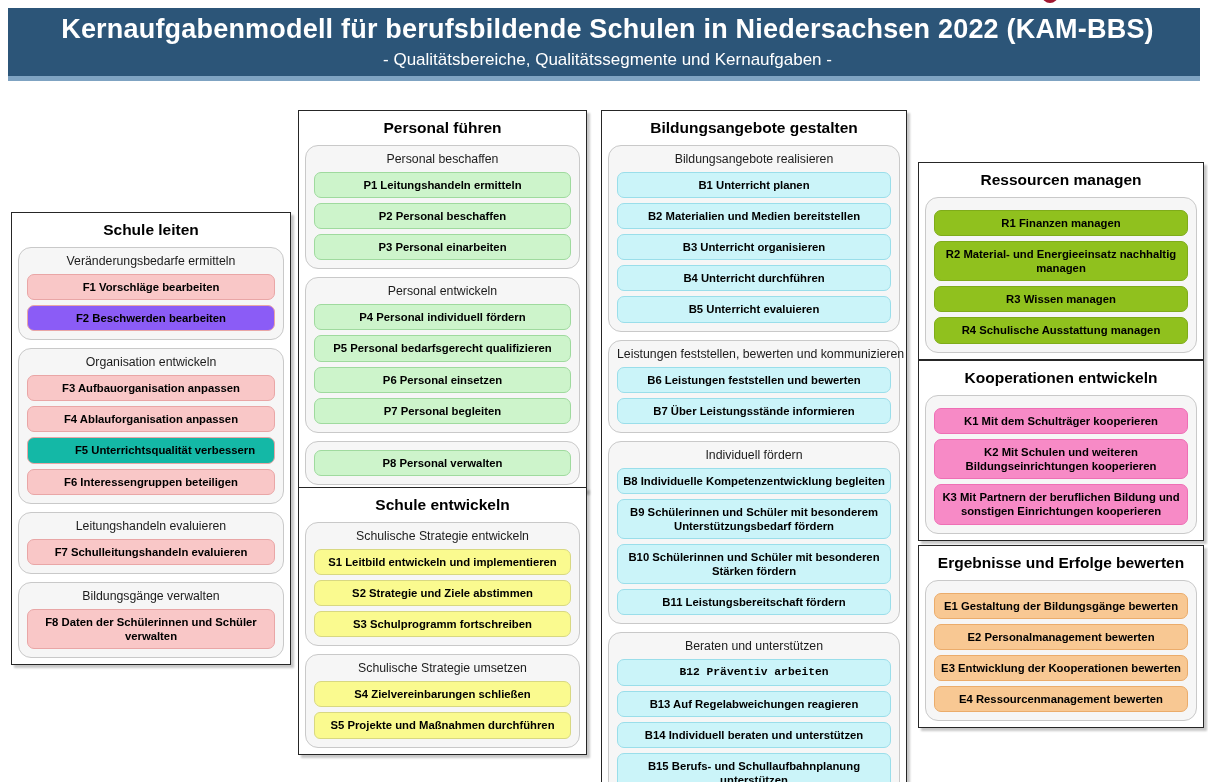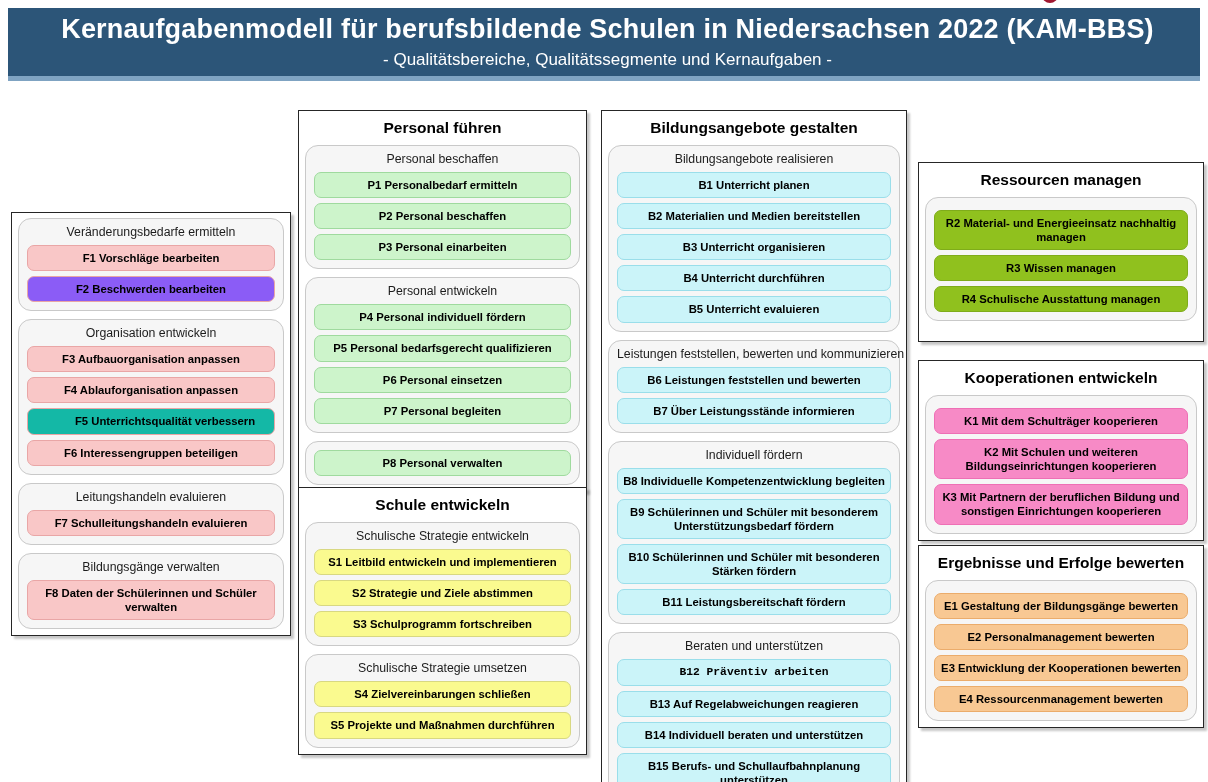--- a/index.html
+++ b/index.html
@@ -90,20 +90,21 @@
 <body>
 
 <div class="page">
   <div class="banner" style="background: rgb(44, 85, 120); border-bottom-color: rgb(127, 163, 194); color: rgb(255, 255, 255);">
     <div class="banner-title">Kernaufgabenmodell für berufsbildende Schulen in Niedersachsen 2022 (KAM-BBS)</div>
     <div class="banner-subtitle">- Qualitätsbereiche, Qualitätssegmente und Kernaufgaben -</div>
   </div>
   <div class="logo-mark" style="border-color: rgb(160, 24, 48);"></div>
   <div id="diagram">
       <div class="area-box" style="left: 11px; top: 212px; width: 280px; min-height: 390px;">
+        <div class="area-title">Schule leiten</div>
         <div class="segment">
           <div class="segment-label">Veränderungsbedarfe ermitteln</div>
           <div class="chip" style="background: rgb(249, 199, 199); border-color: rgb(233, 166, 166);">F1 Vorschläge bearbeiten</div>
           <div class="chip" style="background: #8b5cf6; border-color: rgb(233, 166, 166);">F2 Beschwerden bearbeiten</div>
         </div>
         <div class="segment">
           <div class="segment-label">Organisation entwickeln</div>
           <div class="chip" style="background: rgb(249, 199, 199); border-color: rgb(233, 166, 166);">F3 Aufbauorganisation anpassen</div>
           <div class="chip" style="background: rgb(249, 199, 199); border-color: rgb(233, 166, 166);">F4 Ablauforganisation anpassen</div>
           <div class="chip" style="background: #14b8a6; border-color: rgb(233, 166, 166); padding-left: 33px;">F5 Unterrichtsqualität verbessern</div>
@@ -115,21 +116,21 @@
         </div>
         <div class="segment">
           <div class="segment-label">Bildungsgänge verwalten</div>
           <div class="chip" style="background: rgb(249, 199, 199); border-color: rgb(233, 166, 166);">F8 Daten der Schülerinnen und Schüler verwalten</div>
         </div>
       </div>
       <div class="area-box" style="left: 298px; top: 110px; width: 289px; min-height: 363px;">
         <div class="area-title">Personal führen</div>
         <div class="segment">
           <div class="segment-label">Personal beschaffen</div>
-          <div class="chip" style="background: rgb(205, 244, 203); border-color: rgb(159, 218, 158);">P1 Personalbedarf ermitteln</div>
+          <div class="chip" style="background: rgb(205, 244, 203); border-color: rgb(159, 218, 158);">P1 Leitungshandeln ermitteln</div>
           <div class="chip" style="background: rgb(205, 244, 203); border-color: rgb(159, 218, 158);">P2 Personal beschaffen</div>
           <div class="chip" style="background: rgb(205, 244, 203); border-color: rgb(159, 218, 158);">P3 Personal einarbeiten</div>
         </div>
         <div class="segment">
           <div class="segment-label">Personal entwickeln</div>
           <div class="chip" style="background: rgb(205, 244, 203); border-color: rgb(159, 218, 158);">P4 Personal individuell fördern</div>
           <div class="chip" style="background: rgb(205, 244, 203); border-color: rgb(159, 218, 158);">P5 Personal bedarfsgerecht qualifizieren</div>
           <div class="chip" style="background: rgb(205, 244, 203); border-color: rgb(159, 218, 158);">P6 Personal einsetzen</div>
           <div class="chip" style="background: rgb(205, 244, 203); border-color: rgb(159, 218, 158);">P7 Personal begleiten</div>
         </div>
@@ -177,20 +178,21 @@
           <div class="segment-label">Beraten und unterstützen</div>
           <div class="chip" style="background: rgb(203, 244, 249); border-color: rgb(154, 222, 234); font-family: Liberation Mono, monospace;">B12 Präventiv arbeiten</div>
           <div class="chip" style="background: rgb(203, 244, 249); border-color: rgb(154, 222, 234);">B13 Auf Regelabweichungen reagieren</div>
           <div class="chip" style="background: rgb(203, 244, 249); border-color: rgb(154, 222, 234);">B14 Individuell beraten und unterstützen</div>
           <div class="chip" style="background: rgb(203, 244, 249); border-color: rgb(154, 222, 234);">B15 Berufs- und Schullaufbahnplanung unterstützen</div>
         </div>
       </div>
       <div class="area-box" style="left: 918px; top: 162px; width: 286px; min-height: 180px;">
         <div class="area-title">Ressourcen managen</div>
         <div class="segment no-label">
+          <div class="chip" style="background: rgb(144, 193, 30); border-color: rgb(127, 172, 26);">R1 Finanzen managen</div>
           <div class="chip" style="background: rgb(144, 193, 30); border-color: rgb(127, 172, 26);">R2 Material- und Energieeinsatz nachhaltig managen</div>
           <div class="chip" style="background: rgb(144, 193, 30); border-color: rgb(127, 172, 26);">R3 Wissen managen</div>
           <div class="chip" style="background: rgb(144, 193, 30); border-color: rgb(127, 172, 26);">R4 Schulische Ausstattung managen</div>
         </div>
       </div>
       <div class="area-box" style="left: 918px; top: 360px; width: 286px; min-height: 168px;">
         <div class="area-title">Kooperationen entwickeln</div>
         <div class="segment no-label">
           <div class="chip" style="background: rgb(247, 138, 198); border-color: rgb(238, 111, 181);">K1 Mit dem Schulträger kooperieren</div>
           <div class="chip" style="background: rgb(247, 138, 198); border-color: rgb(238, 111, 181);">K2 Mit Schulen und weiteren Bildungseinrichtungen kooperieren</div>

